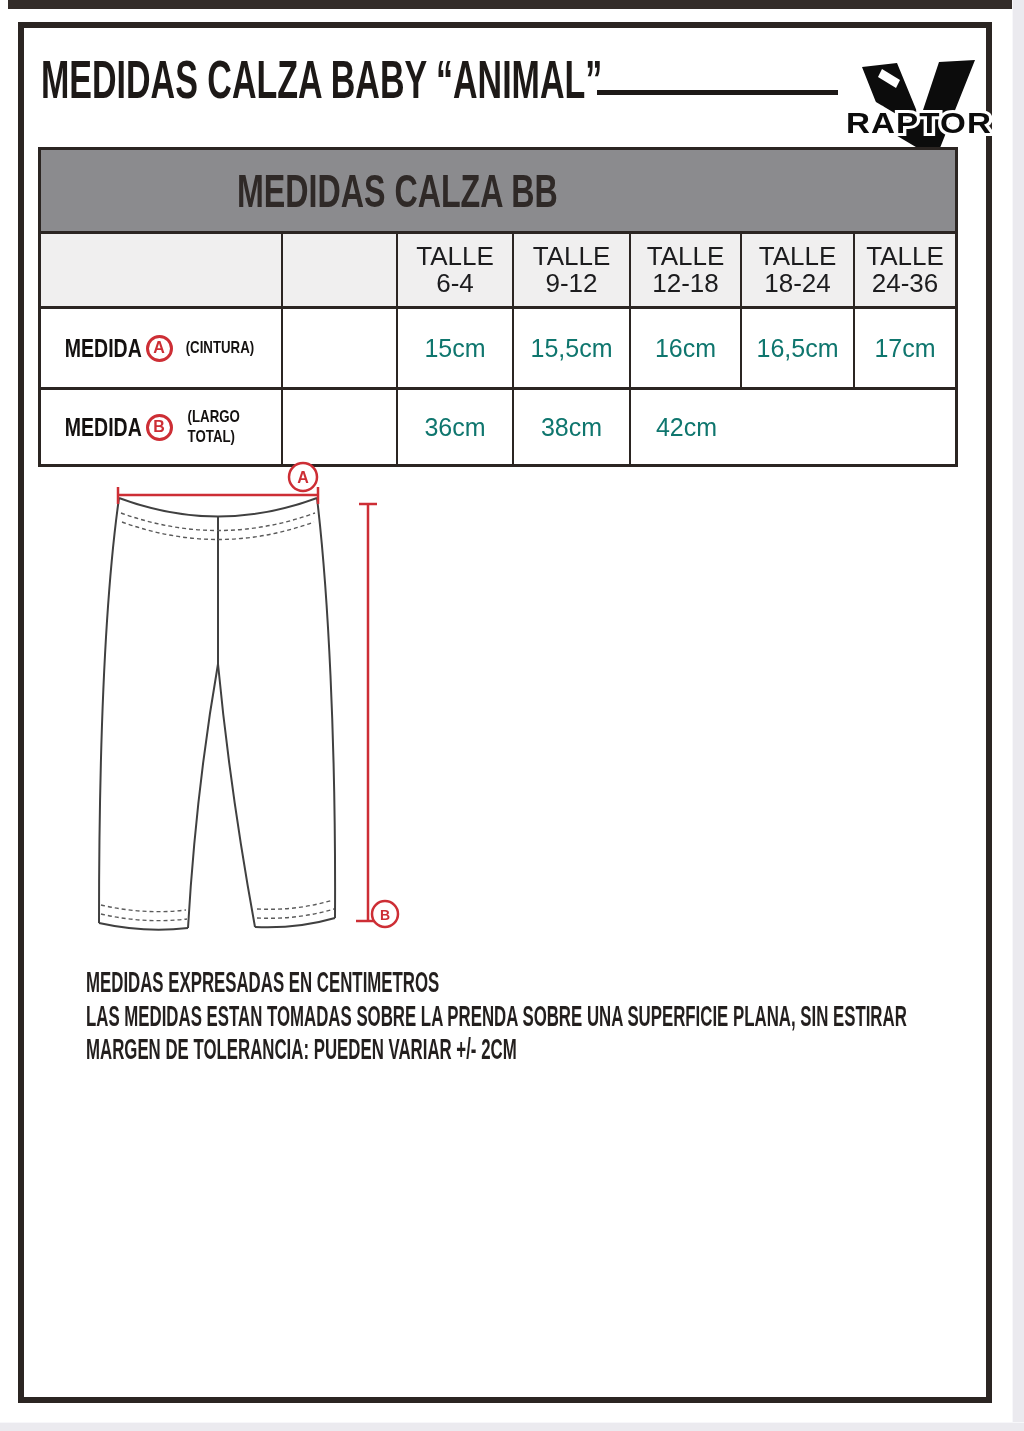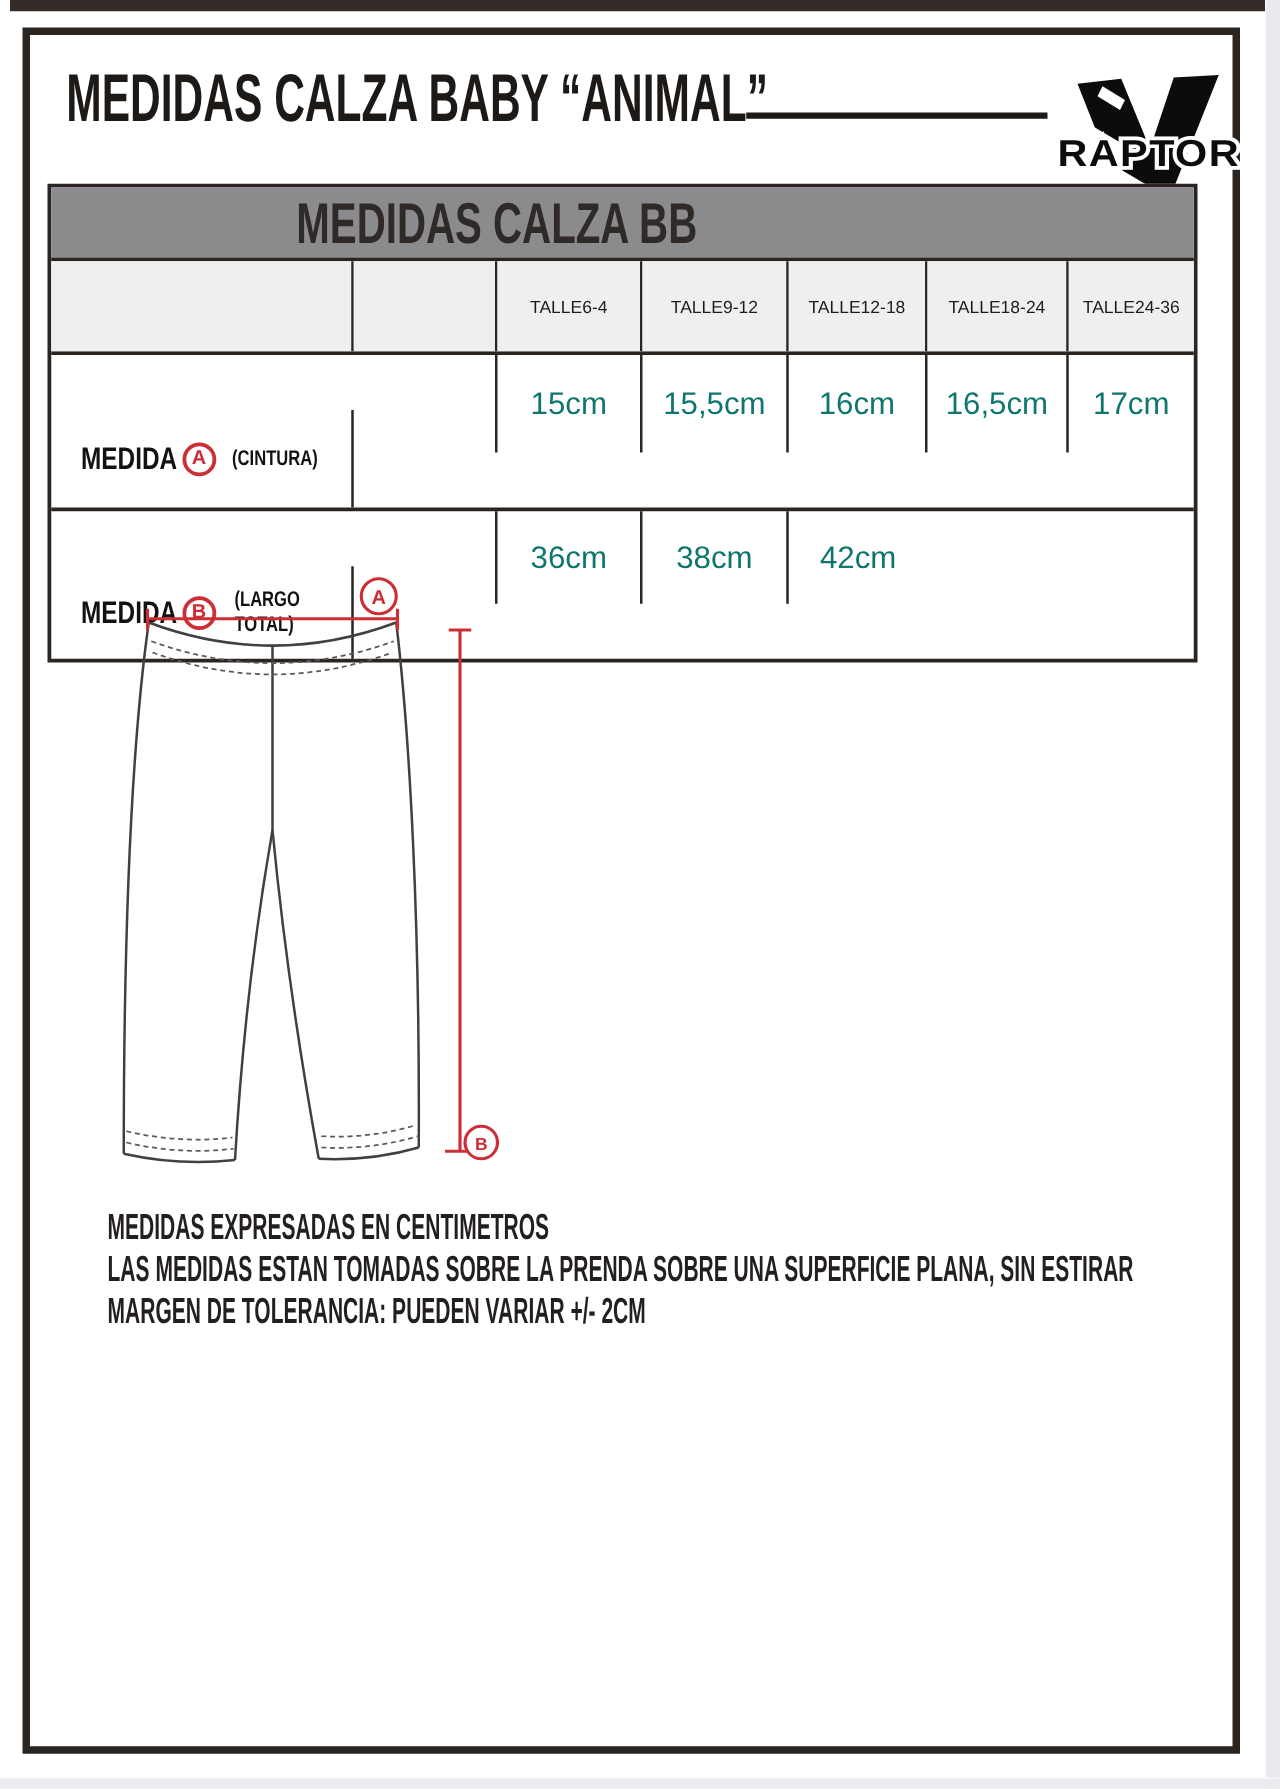--- a/index.html
+++ b/index.html
@@ -16,37 +16,37 @@
   .abs{position:absolute;}
   
   .top-bar{left:8px;top:0;width:1004px;height:9px;background:#332c29;}
   .right-strip{right:0;top:0;width:12px;height:1431px;background:var(--strip);border-left:1px solid #f7f7fa;}
   .bottom-strip{left:0;bottom:0;width:1024px;height:9px;background:var(--strip);border-top:1px solid #f7f7fa;}
   
   .sheet{left:18px;top:22px;width:974px;height:1381px;background:#fff;border:6px solid var(--dark);}
   
   .cond{display:inline-block;transform-origin:0 50%;white-space:nowrap;}
   
-  .page-title{left:41px;top:52px;font-weight:bold;font-size:54px;color:var(--ink);line-height:1;margin-left:12px;}
+  .page-title{left:41px;top:52px;font-weight:bold;font-size:54px;color:var(--ink);line-height:1;}
   .page-title .cond{transform:scaleX(0.63);}
   .title-rule{left:597px;top:90px;width:241px;height:5px;background:var(--ink);}
   
   .logo{left:842px;top:28px;width:158px;height:112px;margin-top:30px;}
   
   .size-table{left:38px;top:147px;width:920px;background:#fff;border:3px solid var(--dark);}
-  .thead{height:56px;background:var(--hdr-gray);display:flex;align-items:center;padding-left:196px;}
+  .thead{height:81px;background:var(--hdr-gray);display:flex;align-items:center;padding-left:196px;}
   .thead .cond{transform:scaleX(0.70);font-size:46px;font-weight:bold;color:#2f2927;}
   .grid-row{display:grid;grid-template-columns:242px 115px 116px 117px 111px 113px 100px;border-top:3px solid var(--dark);}
   .cell{border-right:2px solid var(--dark);display:flex;align-items:center;justify-content:center;}
   .cell:last-child{border-right:none;}
-  .r-sizes .cell{height:72px;background:var(--row-gray);flex-direction:row;line-height:27px;font-size:14px;color:#1c1c1e;}
+  .r-sizes .cell{height:72px;background:var(--row-gray);flex-direction:column;line-height:27px;font-size:26px;color:#1c1c1e;}
   .r-a .cell{height:78px;}
   .r-b .cell{height:74px;}
   .val{font-size:25px;color:#0f766e;}
-  .label-cell{justify-content:flex-start !important;padding-left:13px;gap:7px;margin-top:44px;}
+  .label-cell{justify-content:flex-start !important;padding-left:13px;gap:7px;}
   .lbl-main{font-size:25px;font-weight:bold;color:#141110;transform:scaleX(0.78);margin-right:-14px;}
   .lbl-sub{font-size:17px;font-weight:bold;color:#141110;transform:scaleX(0.78);margin-left:-4px;}
   .marker-chip{width:27px;height:27px;min-width:27px;border:3px solid var(--red);border-radius:50%;
     display:flex;align-items:center;justify-content:center;font-size:16px;font-weight:bold;color:var(--red);background:#fff;}
   
   .diagram{left:80px;top:458px;width:330px;height:480px;}
   
   .notes{left:86px;top:966px;color:#231f1e;font-weight:bold;font-size:29px;line-height:33.5px;}
   .notes .cond{transform:scaleX(0.58);}
 </style>

